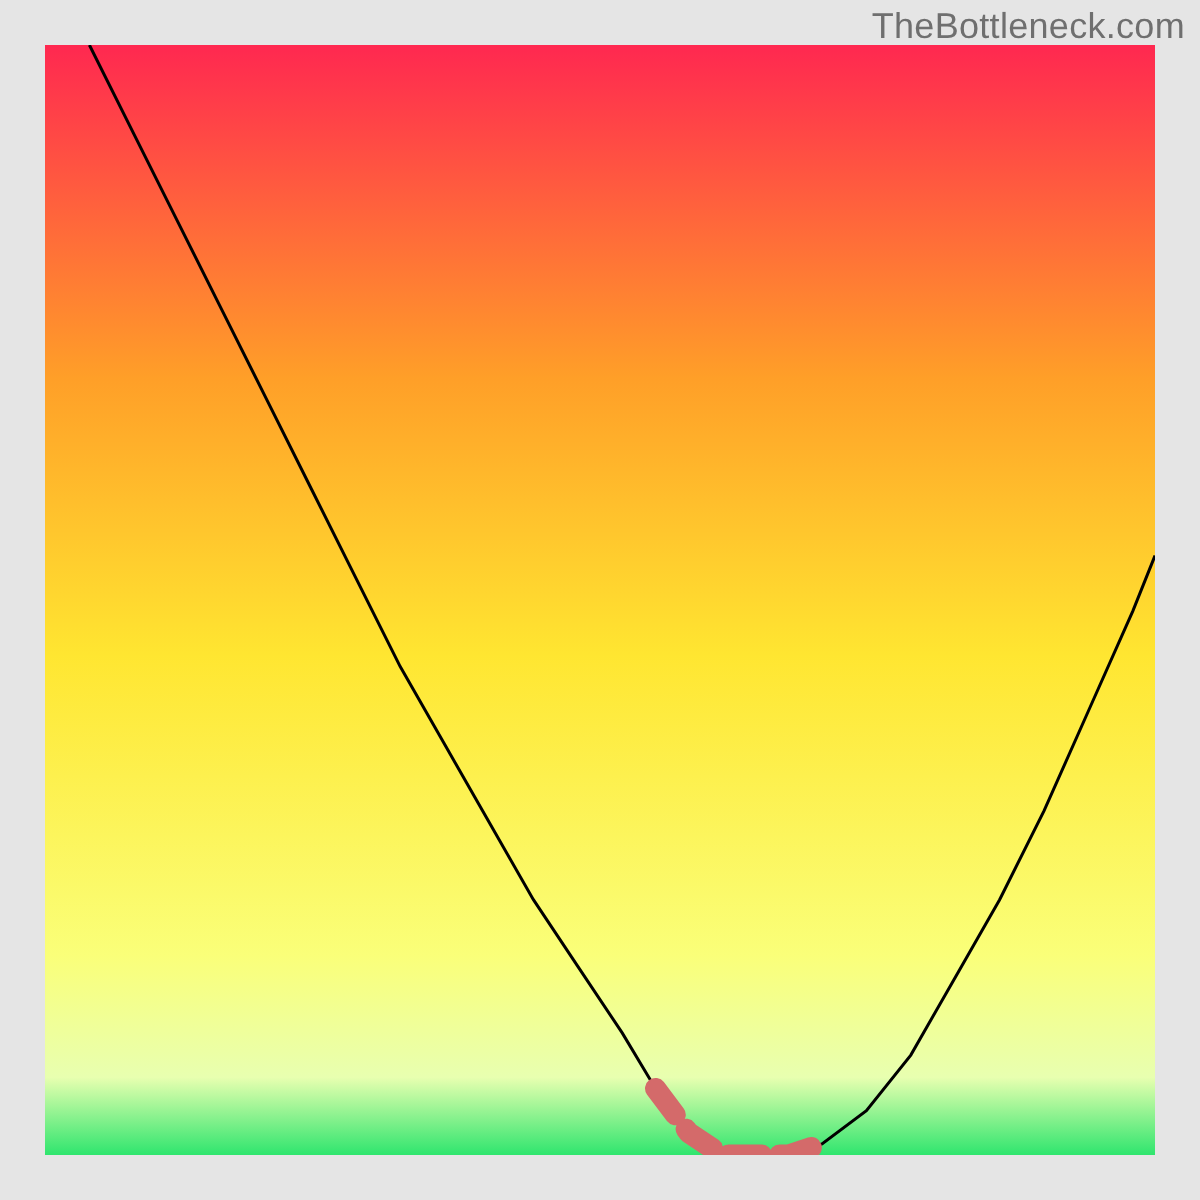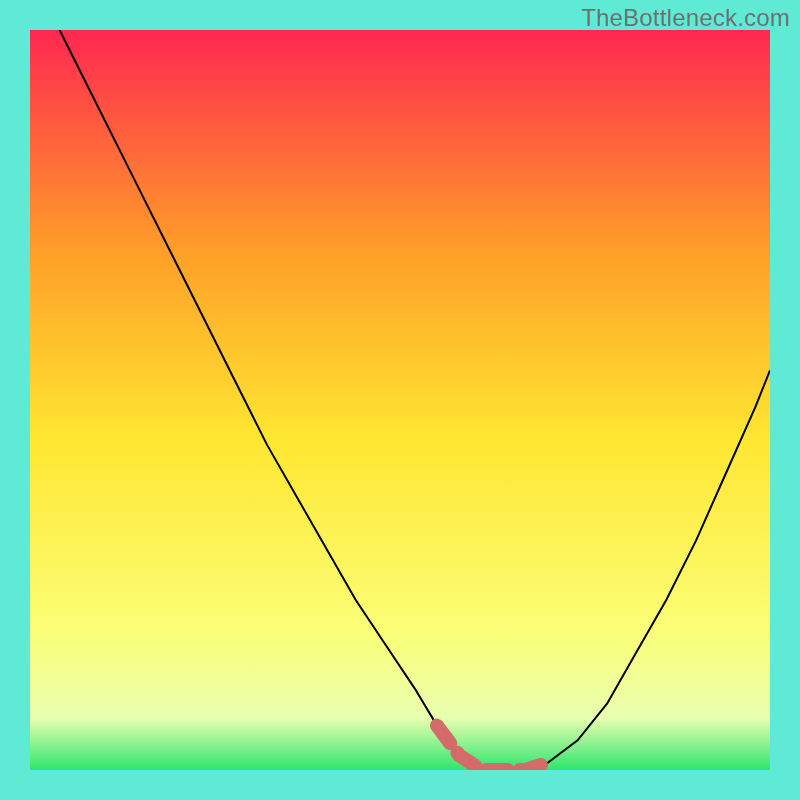--- a/index.html
+++ b/index.html
@@ -9,21 +9,21 @@
     height: 800px;
     background: #000;
     overflow: hidden;
   }
   .frame {
     position: absolute;
     left: 0;
     top: 0;
     width: 800px;
     height: 800px;
-    background: #5eead4;
+    background: #e5e5e5;
   }
   .watermark {
     position: absolute;
     top: 4px;
     right: 10px;
     font-family: Arial, Helvetica, sans-serif;
     font-size: 24px;
     color: #6f6f6f;
     letter-spacing: 0.2px;
   }

